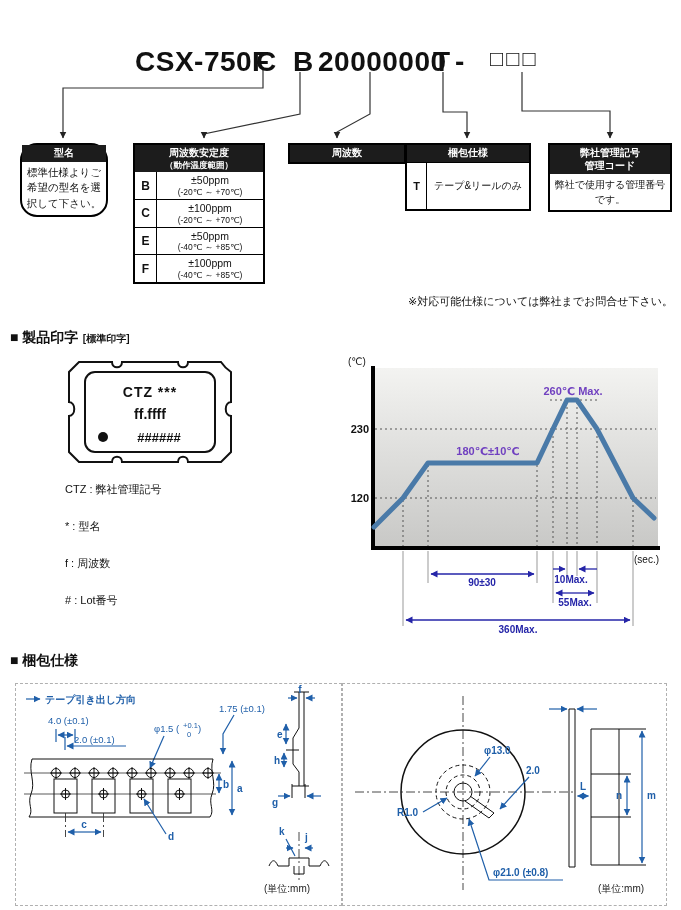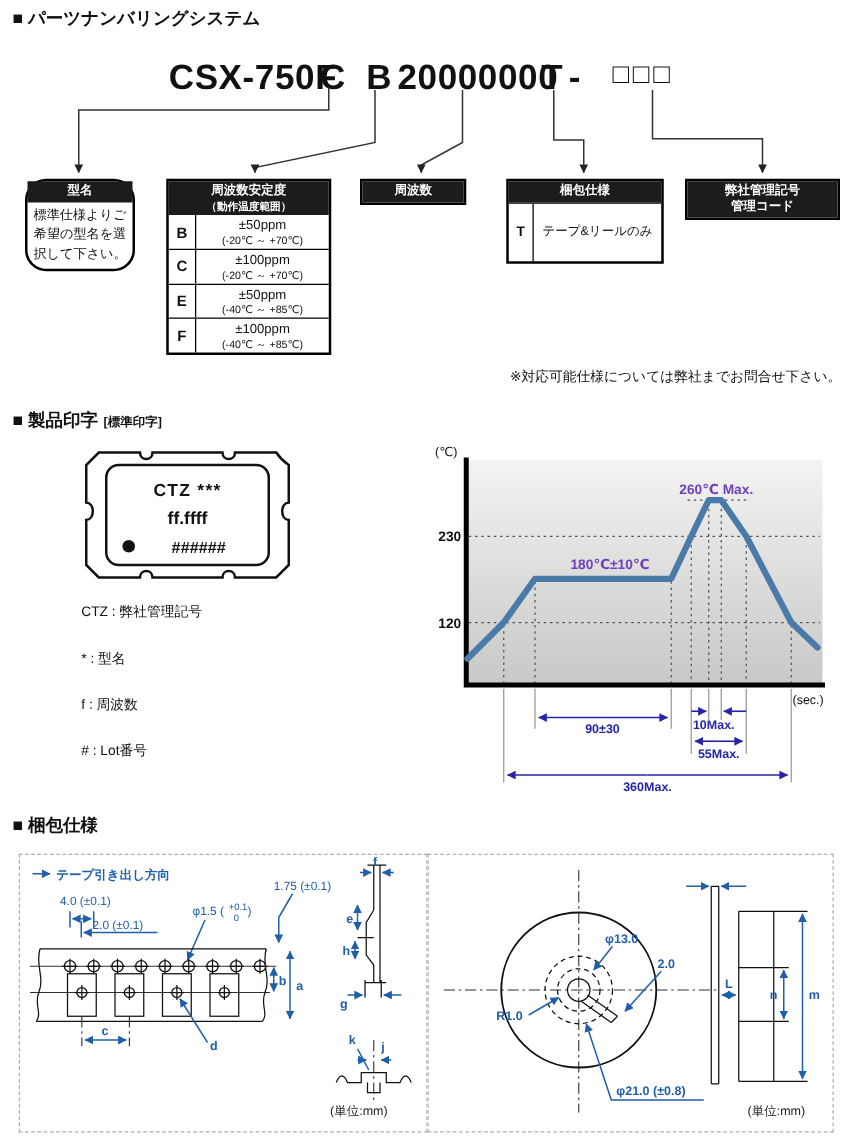--- a/index.html
+++ b/index.html
@@ -63,21 +63,20 @@
       <marker id="arrB" markerUnits="userSpaceOnUse" markerWidth="8" markerHeight="8" refX="6.5" refY="3.5" orient="auto">
         <path d="M0 0 L7 3.5 L0 7 Z" fill="#1f5fa9"></path>
       </marker>
       <linearGradient id="gchart" x1="0" y1="0" x2="0" y2="1">
         <stop offset="0" stop-color="#f3f3f1"></stop>
         <stop offset="1" stop-color="#c8c8c6"></stop>
       </linearGradient>
     </defs>
   </svg>
 
-  <div class="abs sec-title" style="left:10px;top:6px;">■ パーツナンバリングシステム</div>
 
   <span class="pn-seg" style="left:135px;">CSX-750F</span>
   <span class="pn-seg" style="left:256px;">C</span>
   <span class="pn-seg" style="left:293px;">B</span>
   <span class="pn-seg" style="left:318px;">20000000</span>
   <span class="pn-seg" style="left:433px;">T</span>
   <span class="pn-seg" style="left:455px;">-</span>
   <span class="pn-seg pn-sq" style="left:490px;">□□□</span>
 
   <svg class="abs" style="left:0;top:60px;" width="681" height="86" viewBox="0 0 681 86">
@@ -121,37 +120,38 @@
     </div>
     <div class="srow">
       <div class="scode">F</div>
       <div class="sval">
         <div class="ppm">±100ppm</div>
         <div class="rng">(-40℃ ～ +85℃)</div>
       </div>
     </div>
   </div>
 
-  <div class="pbox" style="left:288px;top:143px;width:85px;">
+  <div class="pbox" style="left:288px;top:143px;width:118px;">
     <div class="pbox-h">周波数</div>
   </div>
 
   <div class="pbox" style="left:405px;top:143px;width:126px;">
     <div class="pbox-h">梱包仕様</div>
     <div class="srow" style="border-top:1.5px solid #000;">
       <div class="scode" style="width:19px;font-size:11px;">T</div>
       <div class="sval" style="font-size:10px;padding:17px 0;">テープ&amp;リールのみ</div>
     </div>
   </div>
 
   <div class="pbox" style="left:548px;top:143px;width:124px;">
     <div class="pbox-h">
       <div>弊社管理記号</div>
       <div>管理コード</div>
     </div>
+    <div class="pbox-b" style="font-size:10px;padding:3px 2px;">弊社で使用する管理番号です。</div>
   </div>
 
   <div class="note" style="right:8px;top:294px;">※対応可能仕様については弊社までお問合せ下さい。</div>
 
   <div class="abs" style="left:10px;top:328px;">
     <span class="sec-title">■ 製品印字</span>
     <span class="sec-sub">[標準印字]</span>
   </div>
 
   <svg class="abs" style="left:55px;top:356px;" width="190" height="112" viewBox="0 0 190 112">

